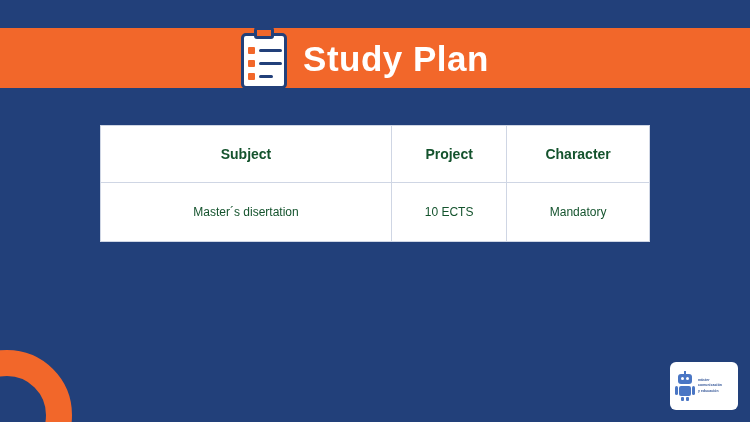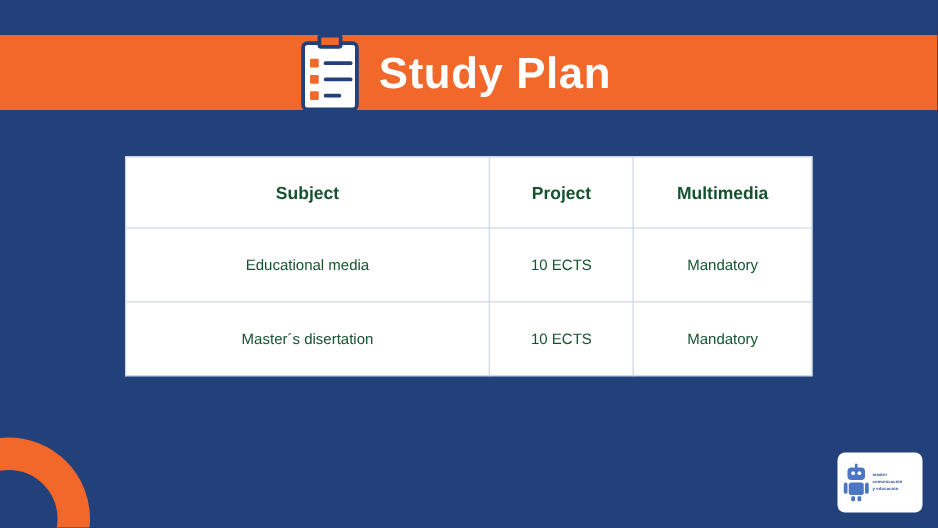--- a/index.html
+++ b/index.html
@@ -272,29 +272,24 @@
     <table class="study-table">
       <colgroup>
         <col class="c-subject">
         <col class="c-credits">
         <col class="c-character">
       </colgroup>
       <thead>
         <tr>
           <th>Subject</th>
           <th>Project</th>
-          <th>Multimedia</th>
+          <th>Character</th>
         </tr>
       </thead>
       <tbody>
-        <tr>
-          <td>Educational media</td>
-          <td>10 ECTS</td>
-          <td>Mandatory</td>
-        </tr>
         <tr>
           <td>Master´s disertation</td>
           <td>10 ECTS</td>
           <td>Mandatory</td>
         </tr>
       </tbody>
     </table>
   </div>
 
   <div class="logo">

